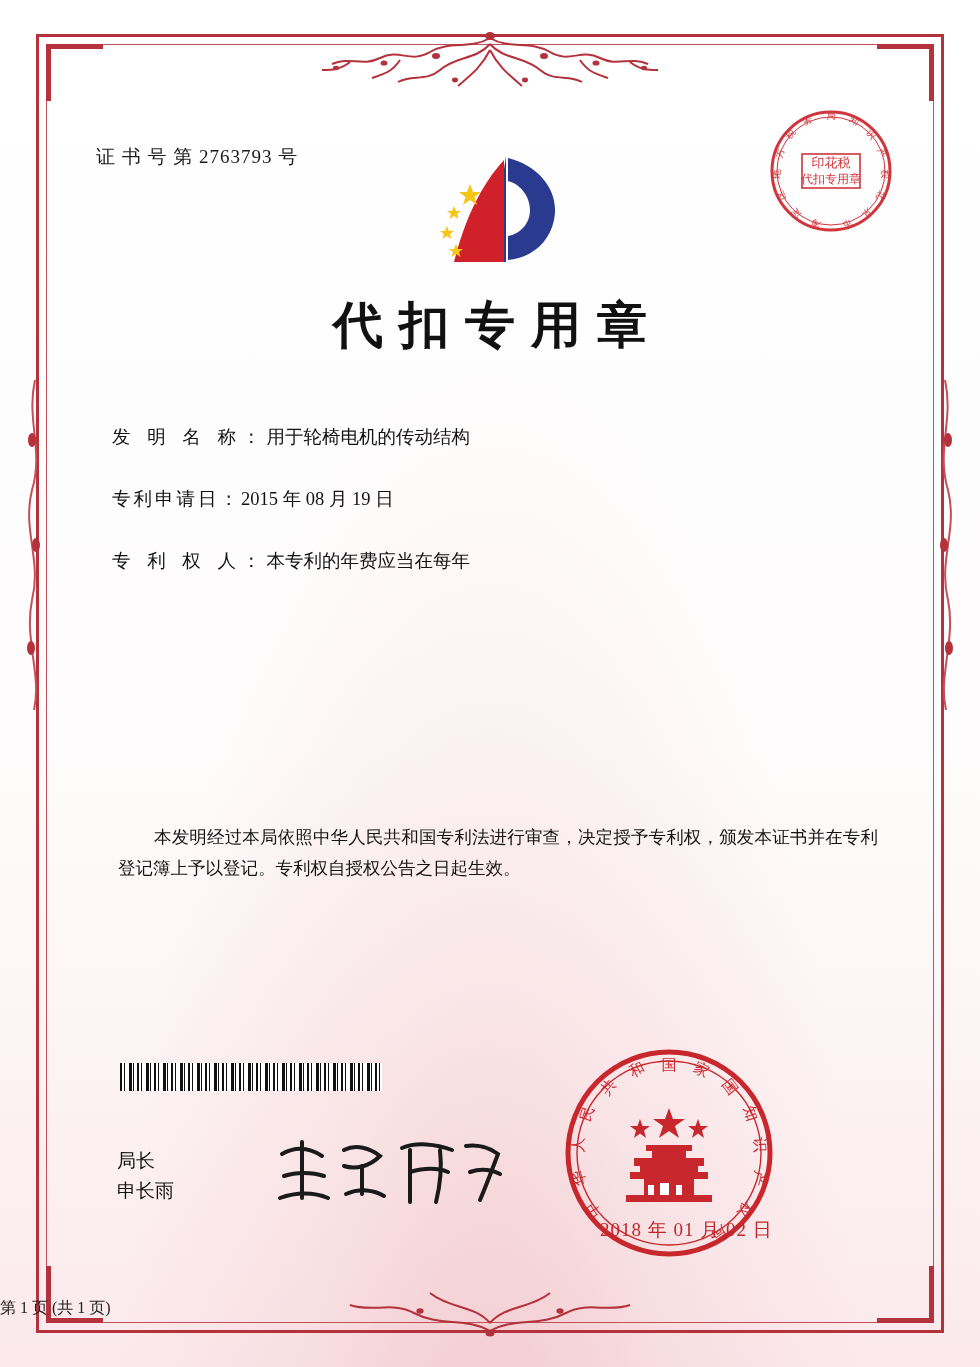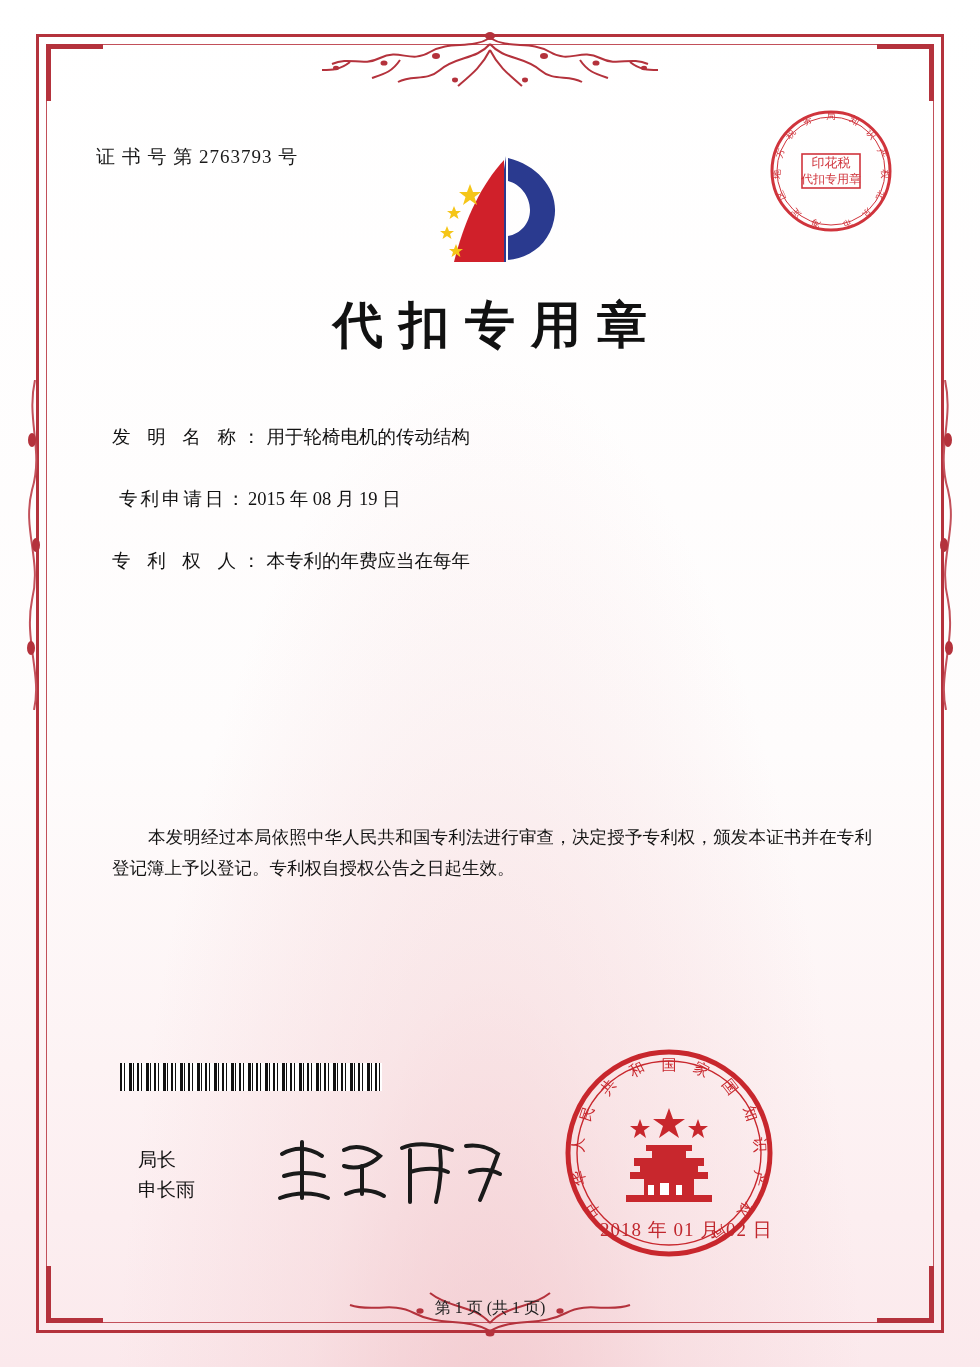--- a/index.html
+++ b/index.html
@@ -135,26 +135,26 @@
   }
   .field-label {
     display: inline-block;
     font-family: "Liberation Serif", serif;
   }
   .field-value {
     display: inline-block;
     font-family: "Liberation Serif", serif;
   }
   .lbl-wide { letter-spacing: 6px; }
-  .lbl-med { letter-spacing: 3px; margin-left: 7px; }
+  .lbl-med { letter-spacing: 3px; }
 
   
   .body-text {
     position: absolute;
-    left: 112px;
+    left: 118px;
     top: 822px;
     width: 760px;
     font-size: 17.5px;
     line-height: 31px;
     color: #141414;
     text-align: justify;
     font-family: Liberation Sans, sans-serif;
   }
   .body-text p {
     margin: 0 0 4px 0;
@@ -173,26 +173,26 @@
       #111 0px, #111 2px, #fff 2px, #fff 4px,
       #111 4px, #111 5px, #fff 5px, #fff 9px,
       #111 9px, #111 12px, #fff 12px, #fff 13px,
       #111 13px, #111 14px, #fff 14px, #fff 17px
     );
   }
 
   
   .sig-block {
     position: absolute;
-    left: 138px;
+    left: 117px;
     top: 1146px;
     font-size: 19px;
     line-height: 30px;
     color: #111;
-    font-family: Liberation Mono, monospace;
+    font-family: Liberation Sans, sans-serif;
   }
   .signature-script {
     position: absolute;
     left: 270px;
     top: 1132px;
     width: 240px;
     height: 80px;
   }
 
   
@@ -212,21 +212,21 @@
     letter-spacing: 1px;
     font-family: "Liberation Serif", serif;
   }
 
   
   .footer {
     position: absolute;
     left: 0;
     right: 0;
     bottom: 48px;
-    text-align: center;
+    text-align: left;
     font-size: 16px;
     color: #222;
     font-family: "Liberation Serif", serif;
   }
 </style>
 </head>
 <body>
 
 <div class="page">
 

